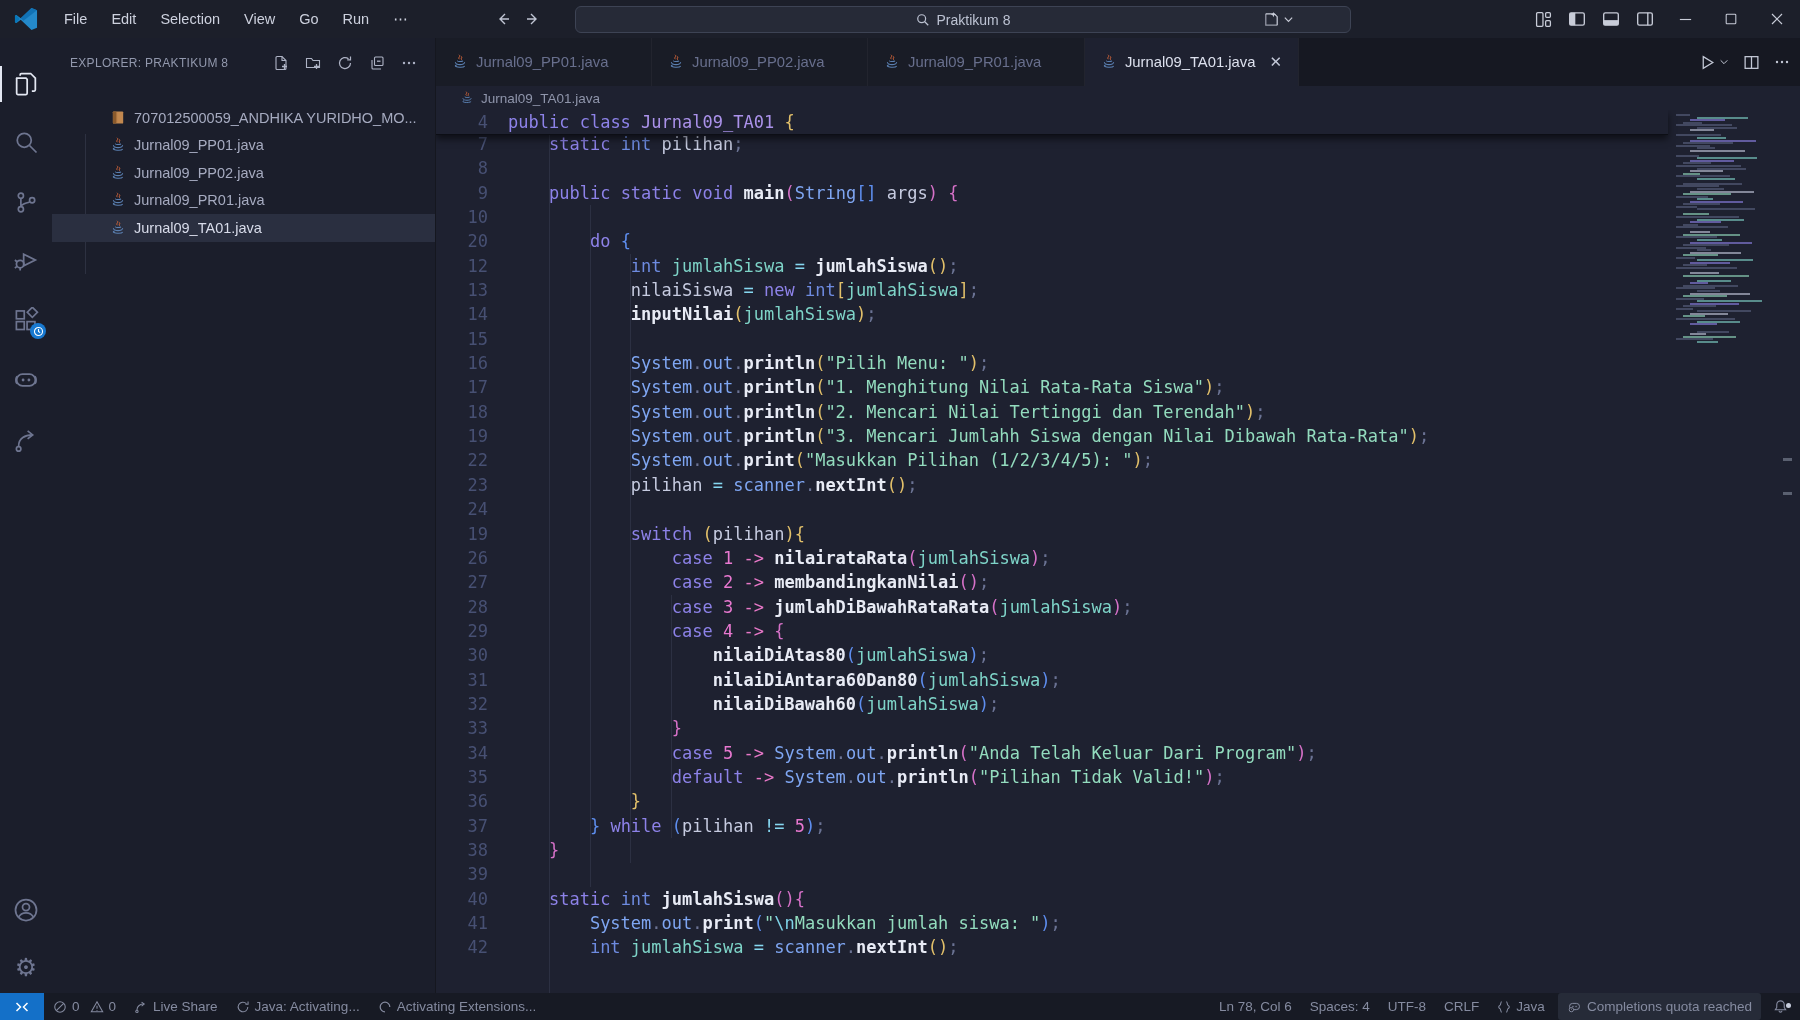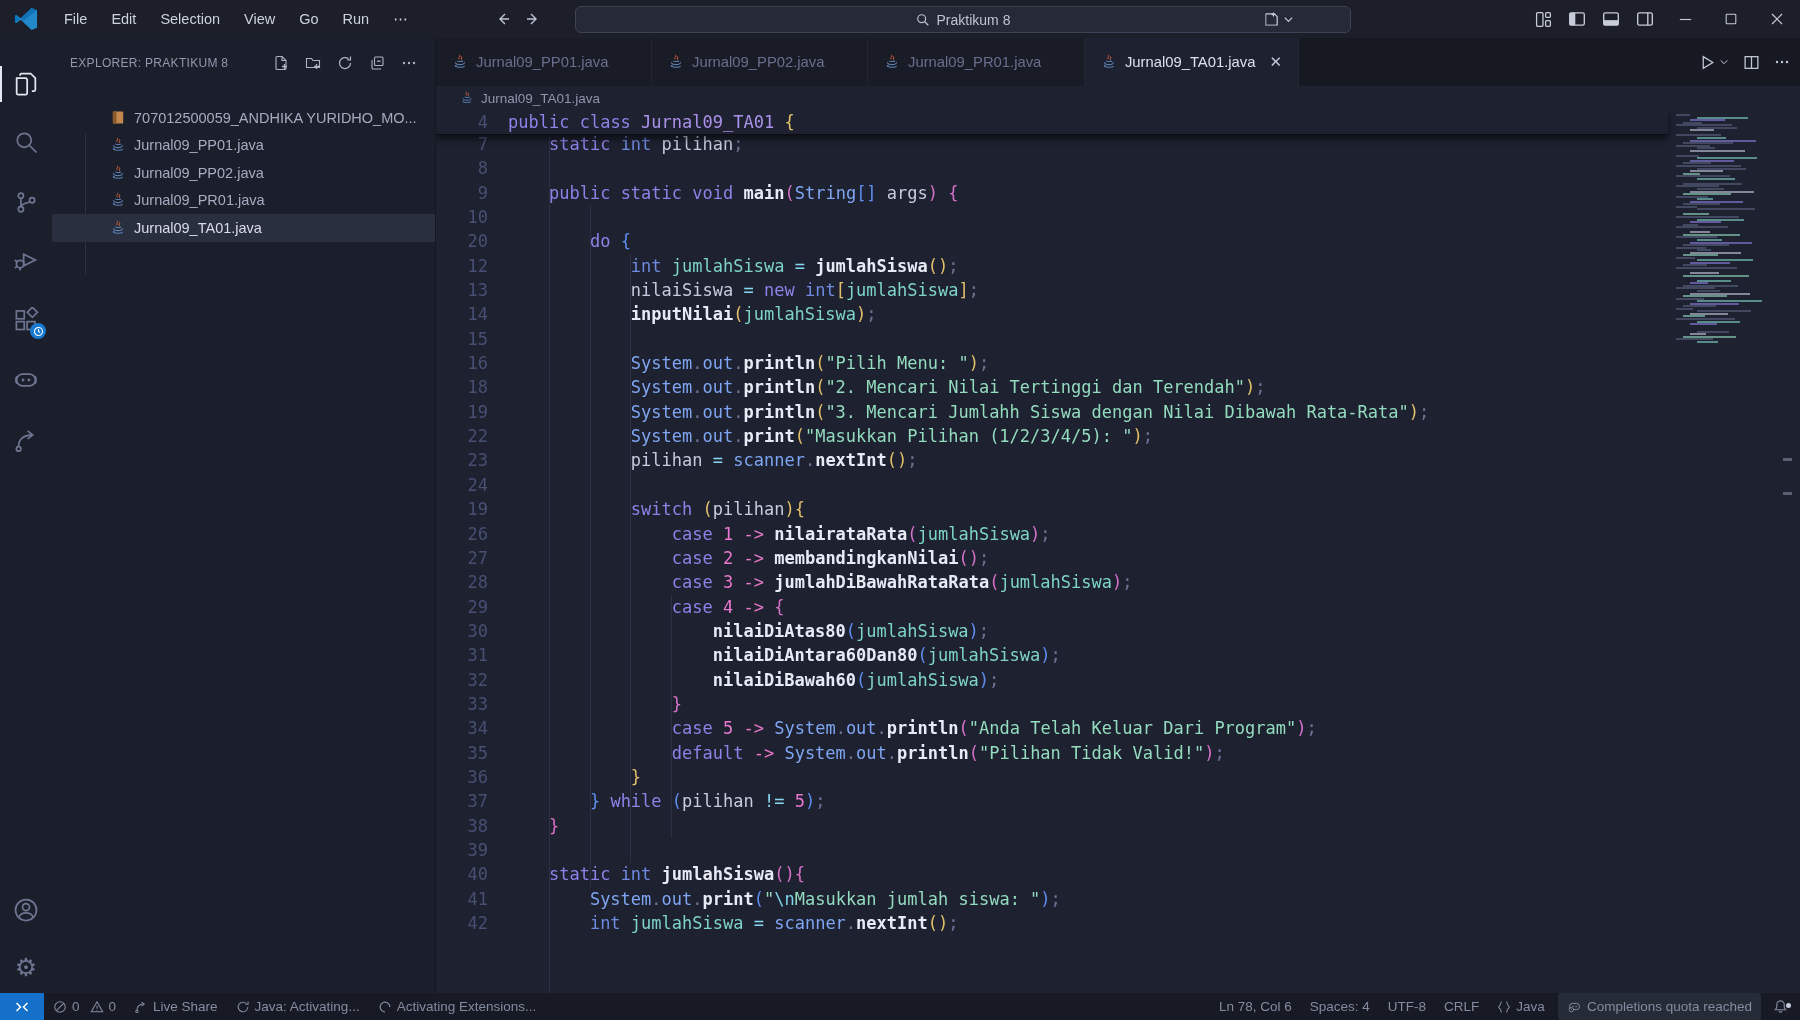--- a/index.html
+++ b/index.html
@@ -489,20 +489,24 @@
             <span class="ln">14</span>
             <span class="ctext"><span class="tk-pl">            </span><span class="tk-me">inputNilai</span><span class="tk-b1">(</span><span class="tk-va">jumlahSiswa</span><span class="tk-b1">)</span><span class="tk-pu">;</span></span>
           </div>
           <div class="crow">
             <span class="ln">15</span>
             <span class="ctext"></span>
           </div>
           <div class="crow">
             <span class="ln">16</span>
             <span class="ctext"><span class="tk-pl">            </span><span class="tk-cl">System</span><span class="tk-pu">.</span><span class="tk-cl">out</span><span class="tk-pu">.</span><span class="tk-me">println</span><span class="tk-b1">(</span><span class="tk-st">"Pilih Menu: "</span><span class="tk-b1">)</span><span class="tk-pu">;</span></span>
+          </div>
+          <div class="crow">
+            <span class="ln">17</span>
+            <span class="ctext"><span class="tk-pl">            </span><span class="tk-cl">System</span><span class="tk-pu">.</span><span class="tk-cl">out</span><span class="tk-pu">.</span><span class="tk-me">println</span><span class="tk-b1">(</span><span class="tk-st">"1. Menghitung Nilai Rata-Rata Siswa"</span><span class="tk-b1">)</span><span class="tk-pu">;</span></span>
           </div>
           <div class="crow">
             <span class="ln">18</span>
             <span class="ctext"><span class="tk-pl">            </span><span class="tk-cl">System</span><span class="tk-pu">.</span><span class="tk-cl">out</span><span class="tk-pu">.</span><span class="tk-me">println</span><span class="tk-b1">(</span><span class="tk-st">"2. Mencari Nilai Tertinggi dan Terendah"</span><span class="tk-b1">)</span><span class="tk-pu">;</span></span>
           </div>
           <div class="crow">
             <span class="ln">19</span>
             <span class="ctext"><span class="tk-pl">            </span><span class="tk-cl">System</span><span class="tk-pu">.</span><span class="tk-cl">out</span><span class="tk-pu">.</span><span class="tk-me">println</span><span class="tk-b1">(</span><span class="tk-st">"3. Mencari Jumlahh Siswa dengan Nilai Dibawah Rata-Rata"</span><span class="tk-b1">)</span><span class="tk-pu">;</span></span>
           </div>
           <div class="crow">

